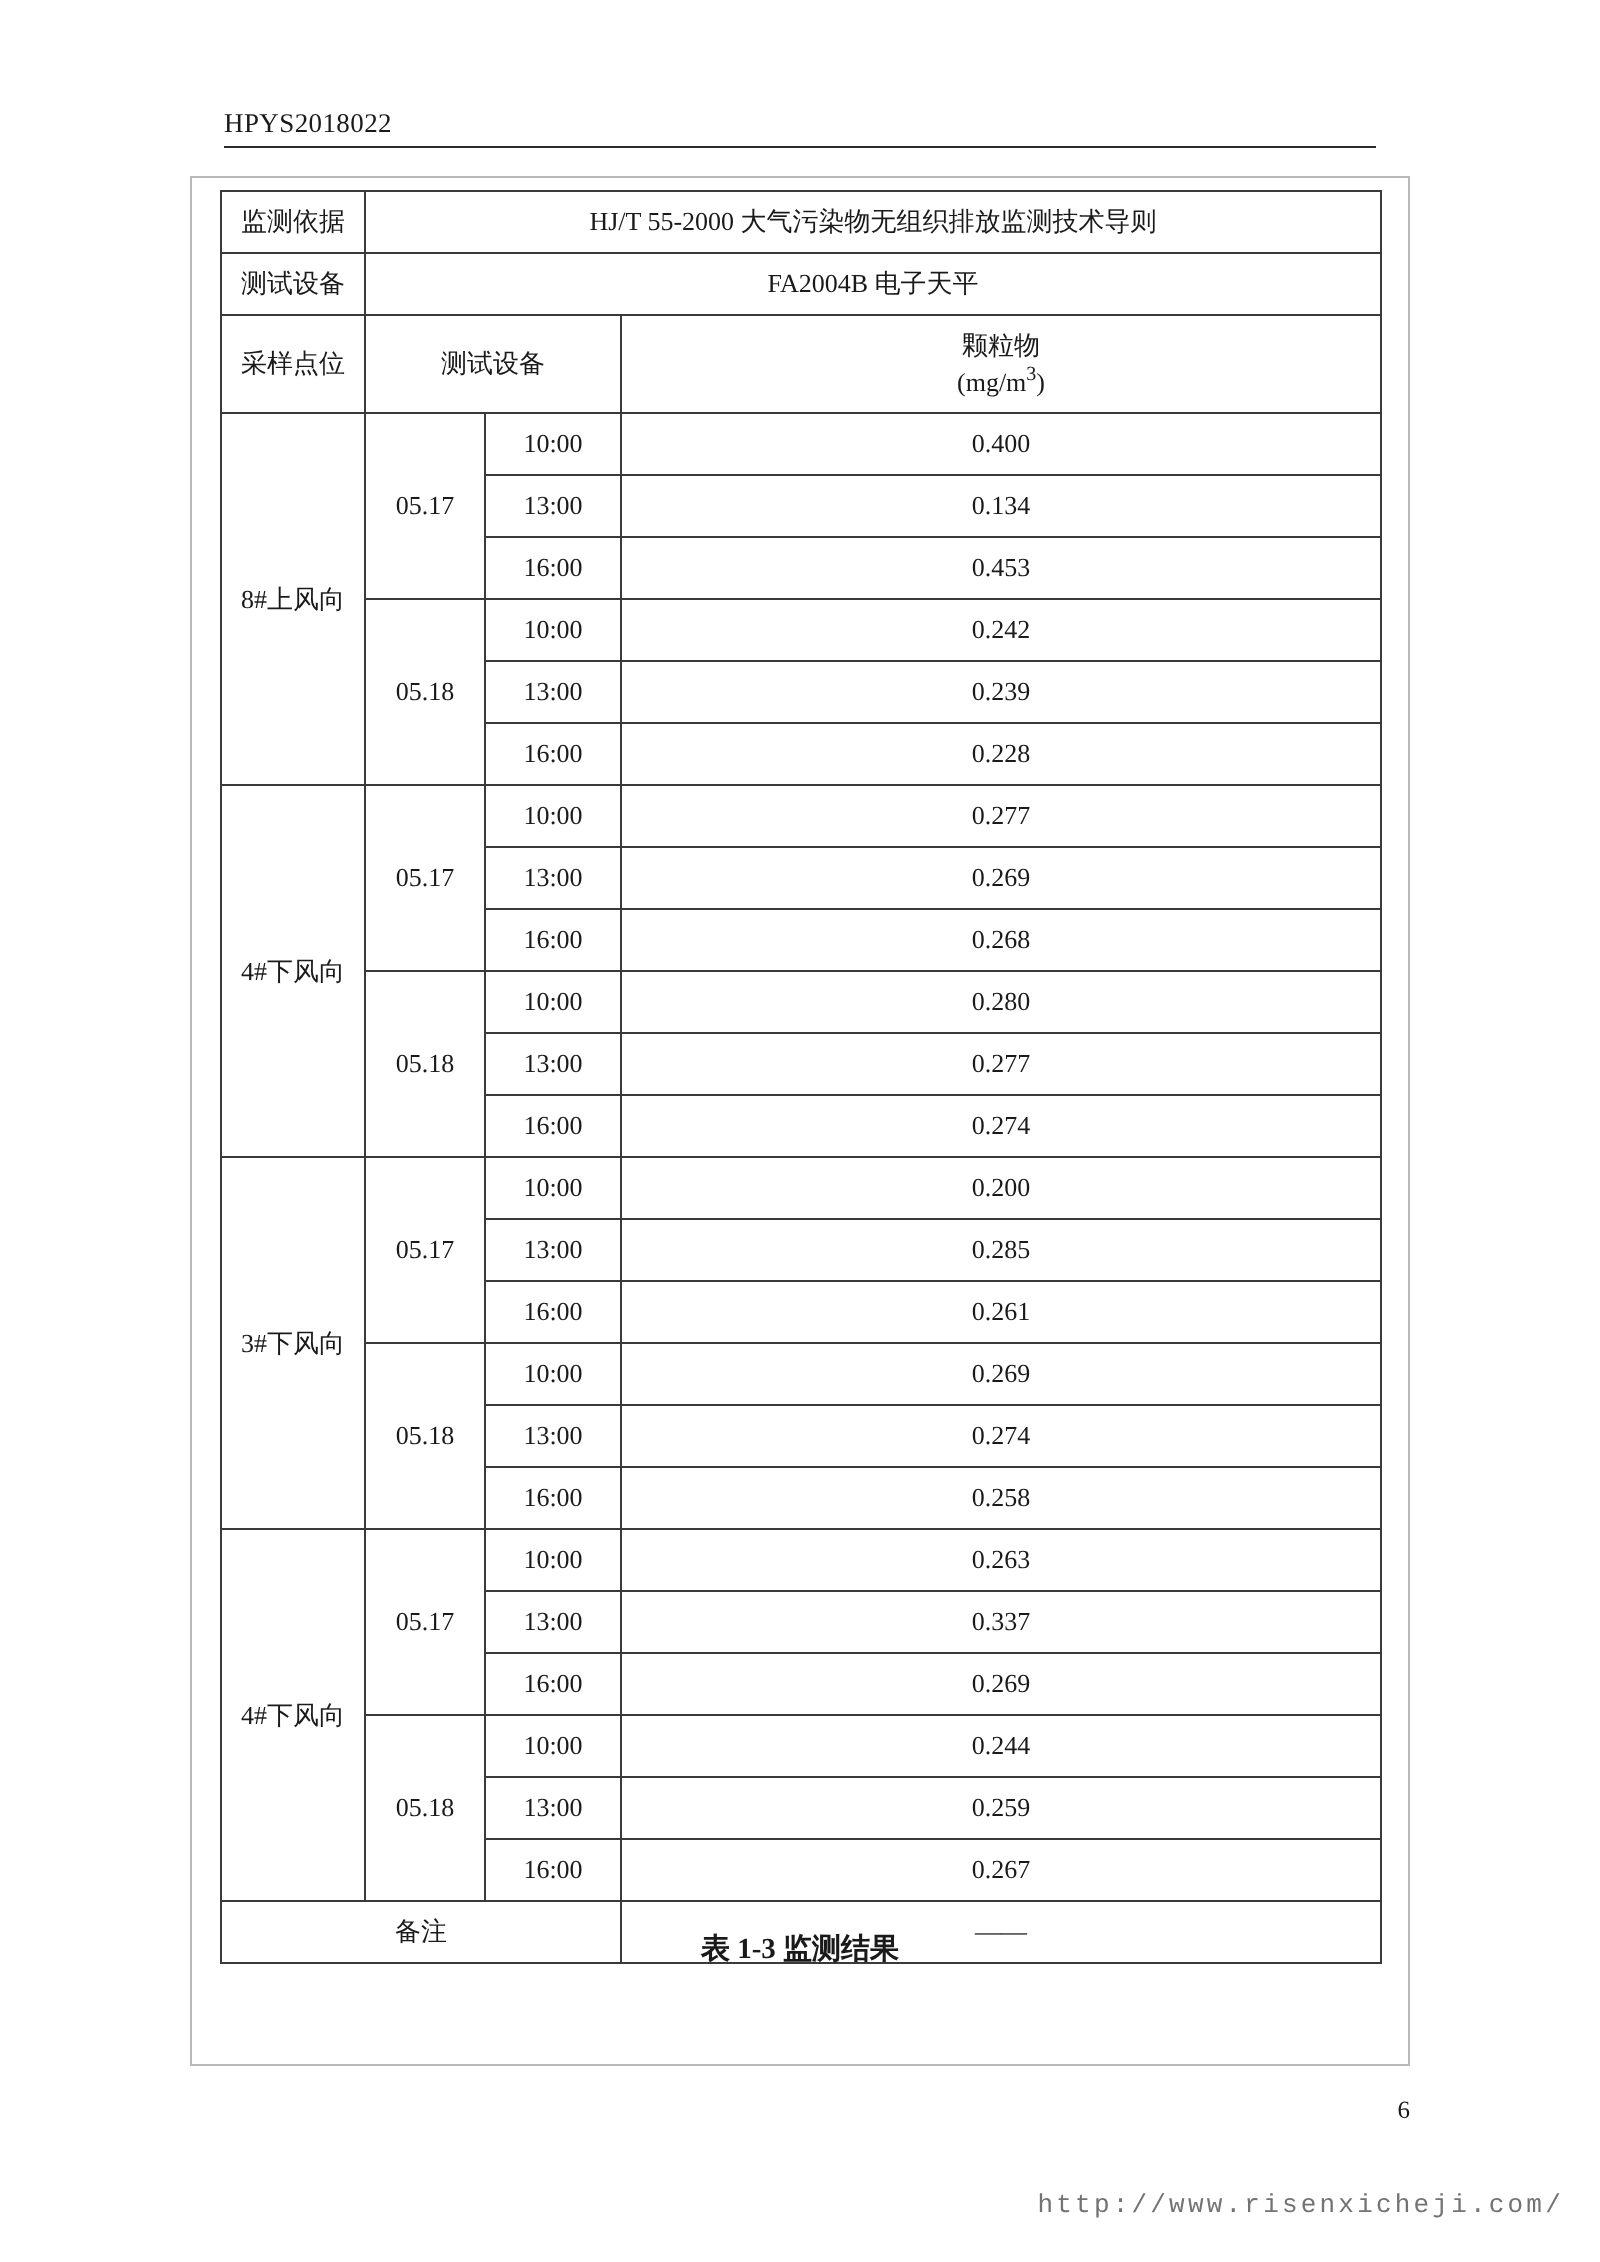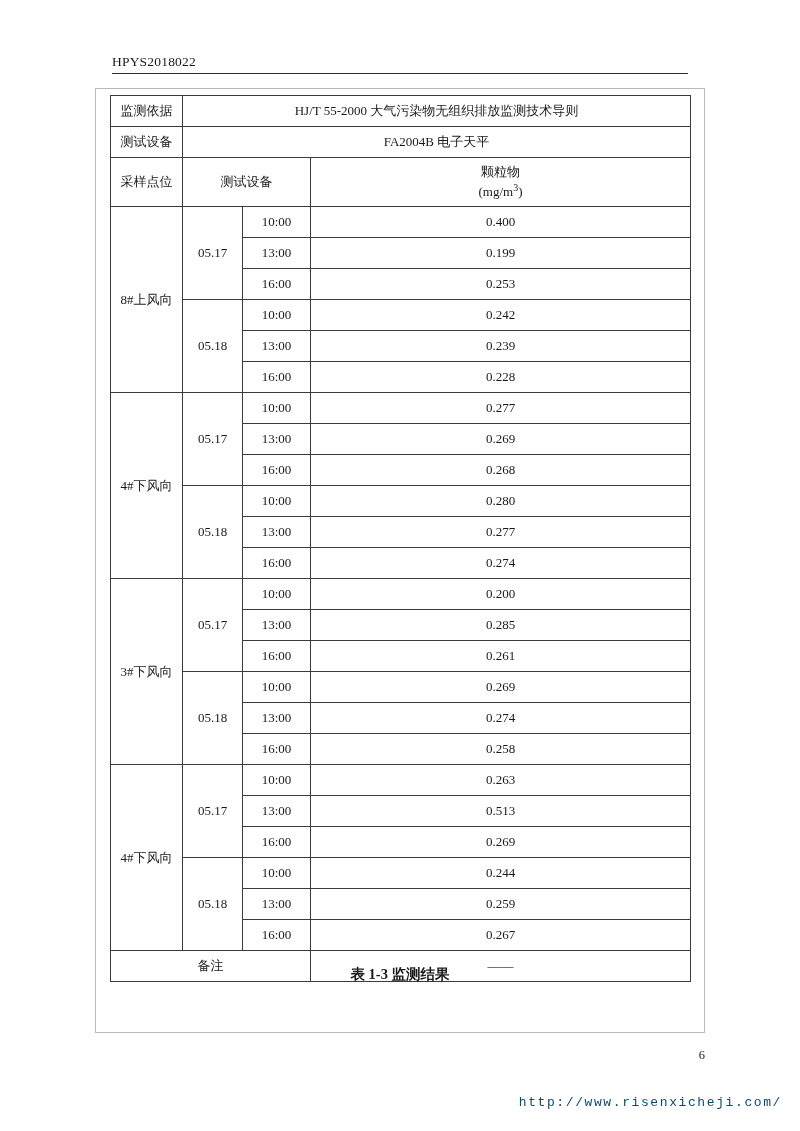--- a/index.html
+++ b/index.html
@@ -97,21 +97,21 @@
     top: 1048px;
     font-size: 12.5px;
   }
   .watermark-url {
     position: absolute;
     right: 18px;
     top: 1095px;
     font-family: "Liberation Mono", monospace;
     font-size: 13px;
     letter-spacing: 1.6px;
-    color: #0c4a6e;
+    color: #737373;
   }
 </style>
 </head>
 <body>
 
 <div class="page">
 
   <div class="doc-header">
     <div>HPYS2018022</div>
     <div class="rule"></div>
@@ -145,25 +145,25 @@
             </td>
           </tr>
           <tr class="row-tall">
             <td rowspan="6">8#上风向</td>
             <td rowspan="3">05.17</td>
             <td>10:00</td>
             <td>0.400</td>
           </tr>
           <tr class="row-tall">
             <td>13:00</td>
-            <td>0.199</td>
-          </tr>
-          <tr class="row-tall">
-            <td>16:00</td>
-            <td>0.253</td>
+            <td>0.134</td>
+          </tr>
+          <tr class="row-tall">
+            <td>16:00</td>
+            <td>0.453</td>
           </tr>
           <tr class="row-tall">
             <td rowspan="3">05.18</td>
             <td>10:00</td>
             <td>0.242</td>
           </tr>
           <tr class="row-tall">
             <td>13:00</td>
             <td>0.239</td>
           </tr>
@@ -226,21 +226,21 @@
             <td>0.258</td>
           </tr>
           <tr class="row-tall">
             <td rowspan="6">4#下风向</td>
             <td rowspan="3">05.17</td>
             <td>10:00</td>
             <td>0.263</td>
           </tr>
           <tr class="row-tall">
             <td>13:00</td>
-            <td>0.513</td>
+            <td>0.337</td>
           </tr>
           <tr class="row-tall">
             <td>16:00</td>
             <td>0.269</td>
           </tr>
           <tr class="row-tall">
             <td rowspan="3">05.18</td>
             <td>10:00</td>
             <td>0.244</td>
           </tr>

